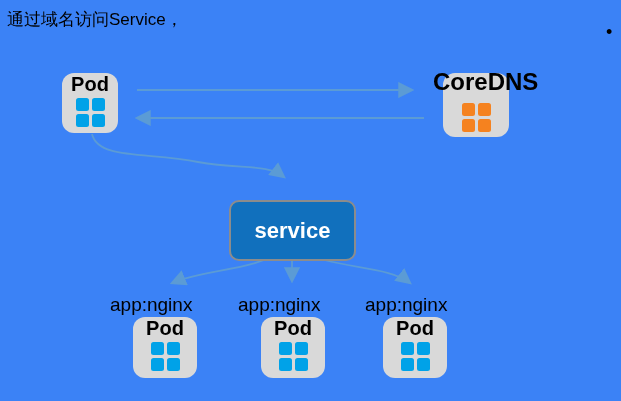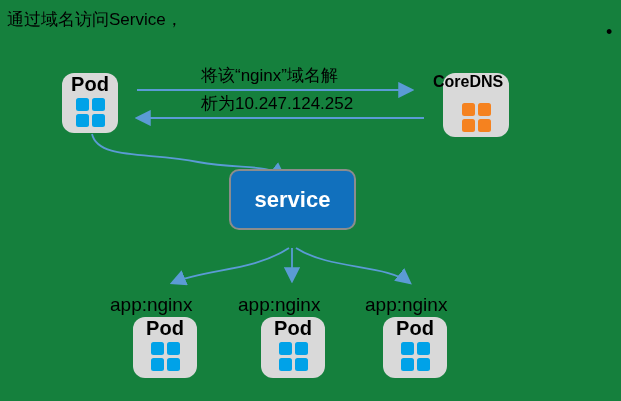--- a/index.html
+++ b/index.html
@@ -1,40 +1,40 @@
 <!DOCTYPE html>
 <html><head>
 <meta charset="utf-8">
 <style>
   html,body{margin:0;padding:0;background:#fff;}
   .canvas{
-    position:relative;width:621px;height:401px;background:#15803d;
+    position:relative;width:621px;height:401px;background:#3b82f6;
     font-family:"Liberation Sans","DejaVu Sans",sans-serif;color:#000;overflow:hidden;
   }
   .abs{position:absolute;}
   
   .title{left:7px;top:6px;font-size:17px;line-height:27px;font-weight:500;white-space:nowrap;}
   .bullet{left:606px;top:23px;font-size:18px;line-height:18px;}
   
   .node-box{
     background:#D9D9D9;border-radius:12px;
     display:flex;flex-direction:column;align-items:center;justify-content:flex-start;
   }
   .node-label{font-weight:bold;font-size:20px;line-height:23px;margin-top:0;}
   .tiles{display:grid;grid-template-columns:13px 13px;grid-template-rows:13px 13px;gap:3px;margin-top:2px;}
   .tiles span{border-radius:2.5px;}
   .tiles-blue span{background:#00A2E8;}
   .tiles-orange span{background:#F5821F;}
   
-  .coredns-label{left:433px;top:71px;font-weight:bold;font-size:16px;line-height:22px;white-space:nowrap;}
+  .coredns-label{left:433px;top:71px;font-weight:bold;font-size:24px;line-height:22px;white-space:nowrap;}
   
   .dns-caption{left:201px;top:62px;font-size:17px;line-height:28px;white-space:nowrap;}
   
   .service-box{
-    left:229px;top:169px;width:123px;height:57px;
+    left:229px;top:200px;width:123px;height:57px;
     background:#1170BD;border:2px solid #8C8C8C;border-radius:10px;
     display:flex;align-items:center;justify-content:center;
     color:#fff;font-weight:bold;font-size:22px;text-align:right;
   }
   
   .svc-info{left:361px;top:190px;font-size:18px;line-height:25px;white-space:nowrap;}
   .svc-info .k{font-weight:bold;}
   .svc-info .v1{margin-left:15px;}
   .svc-info .v2{margin-left:7px;}
   
@@ -72,24 +72,20 @@
   <div class="abs node-box" style="left:62px;top:73px;width:56px;height:60px;">
     <div class="node-label">Pod</div>
     <div class="tiles tiles-blue">
       <span></span>
         <span></span>
         <span></span>
         <span></span>
     </div>
   </div>
 
-  <div class="abs dns-caption">
-    <div>将该“nginx”域名解</div>
-    <div>析为10.247.124.252</div>
-  </div>
 
   <div class="abs node-box" style="left:443px;top:73px;width:66px;height:64px;">
     <div class="tiles tiles-orange" style="margin-top:30px;">
       <span></span>
         <span></span>
         <span></span>
         <span></span>
     </div>
   </div>
   <div class="abs coredns-label">CoreDNS</div>

